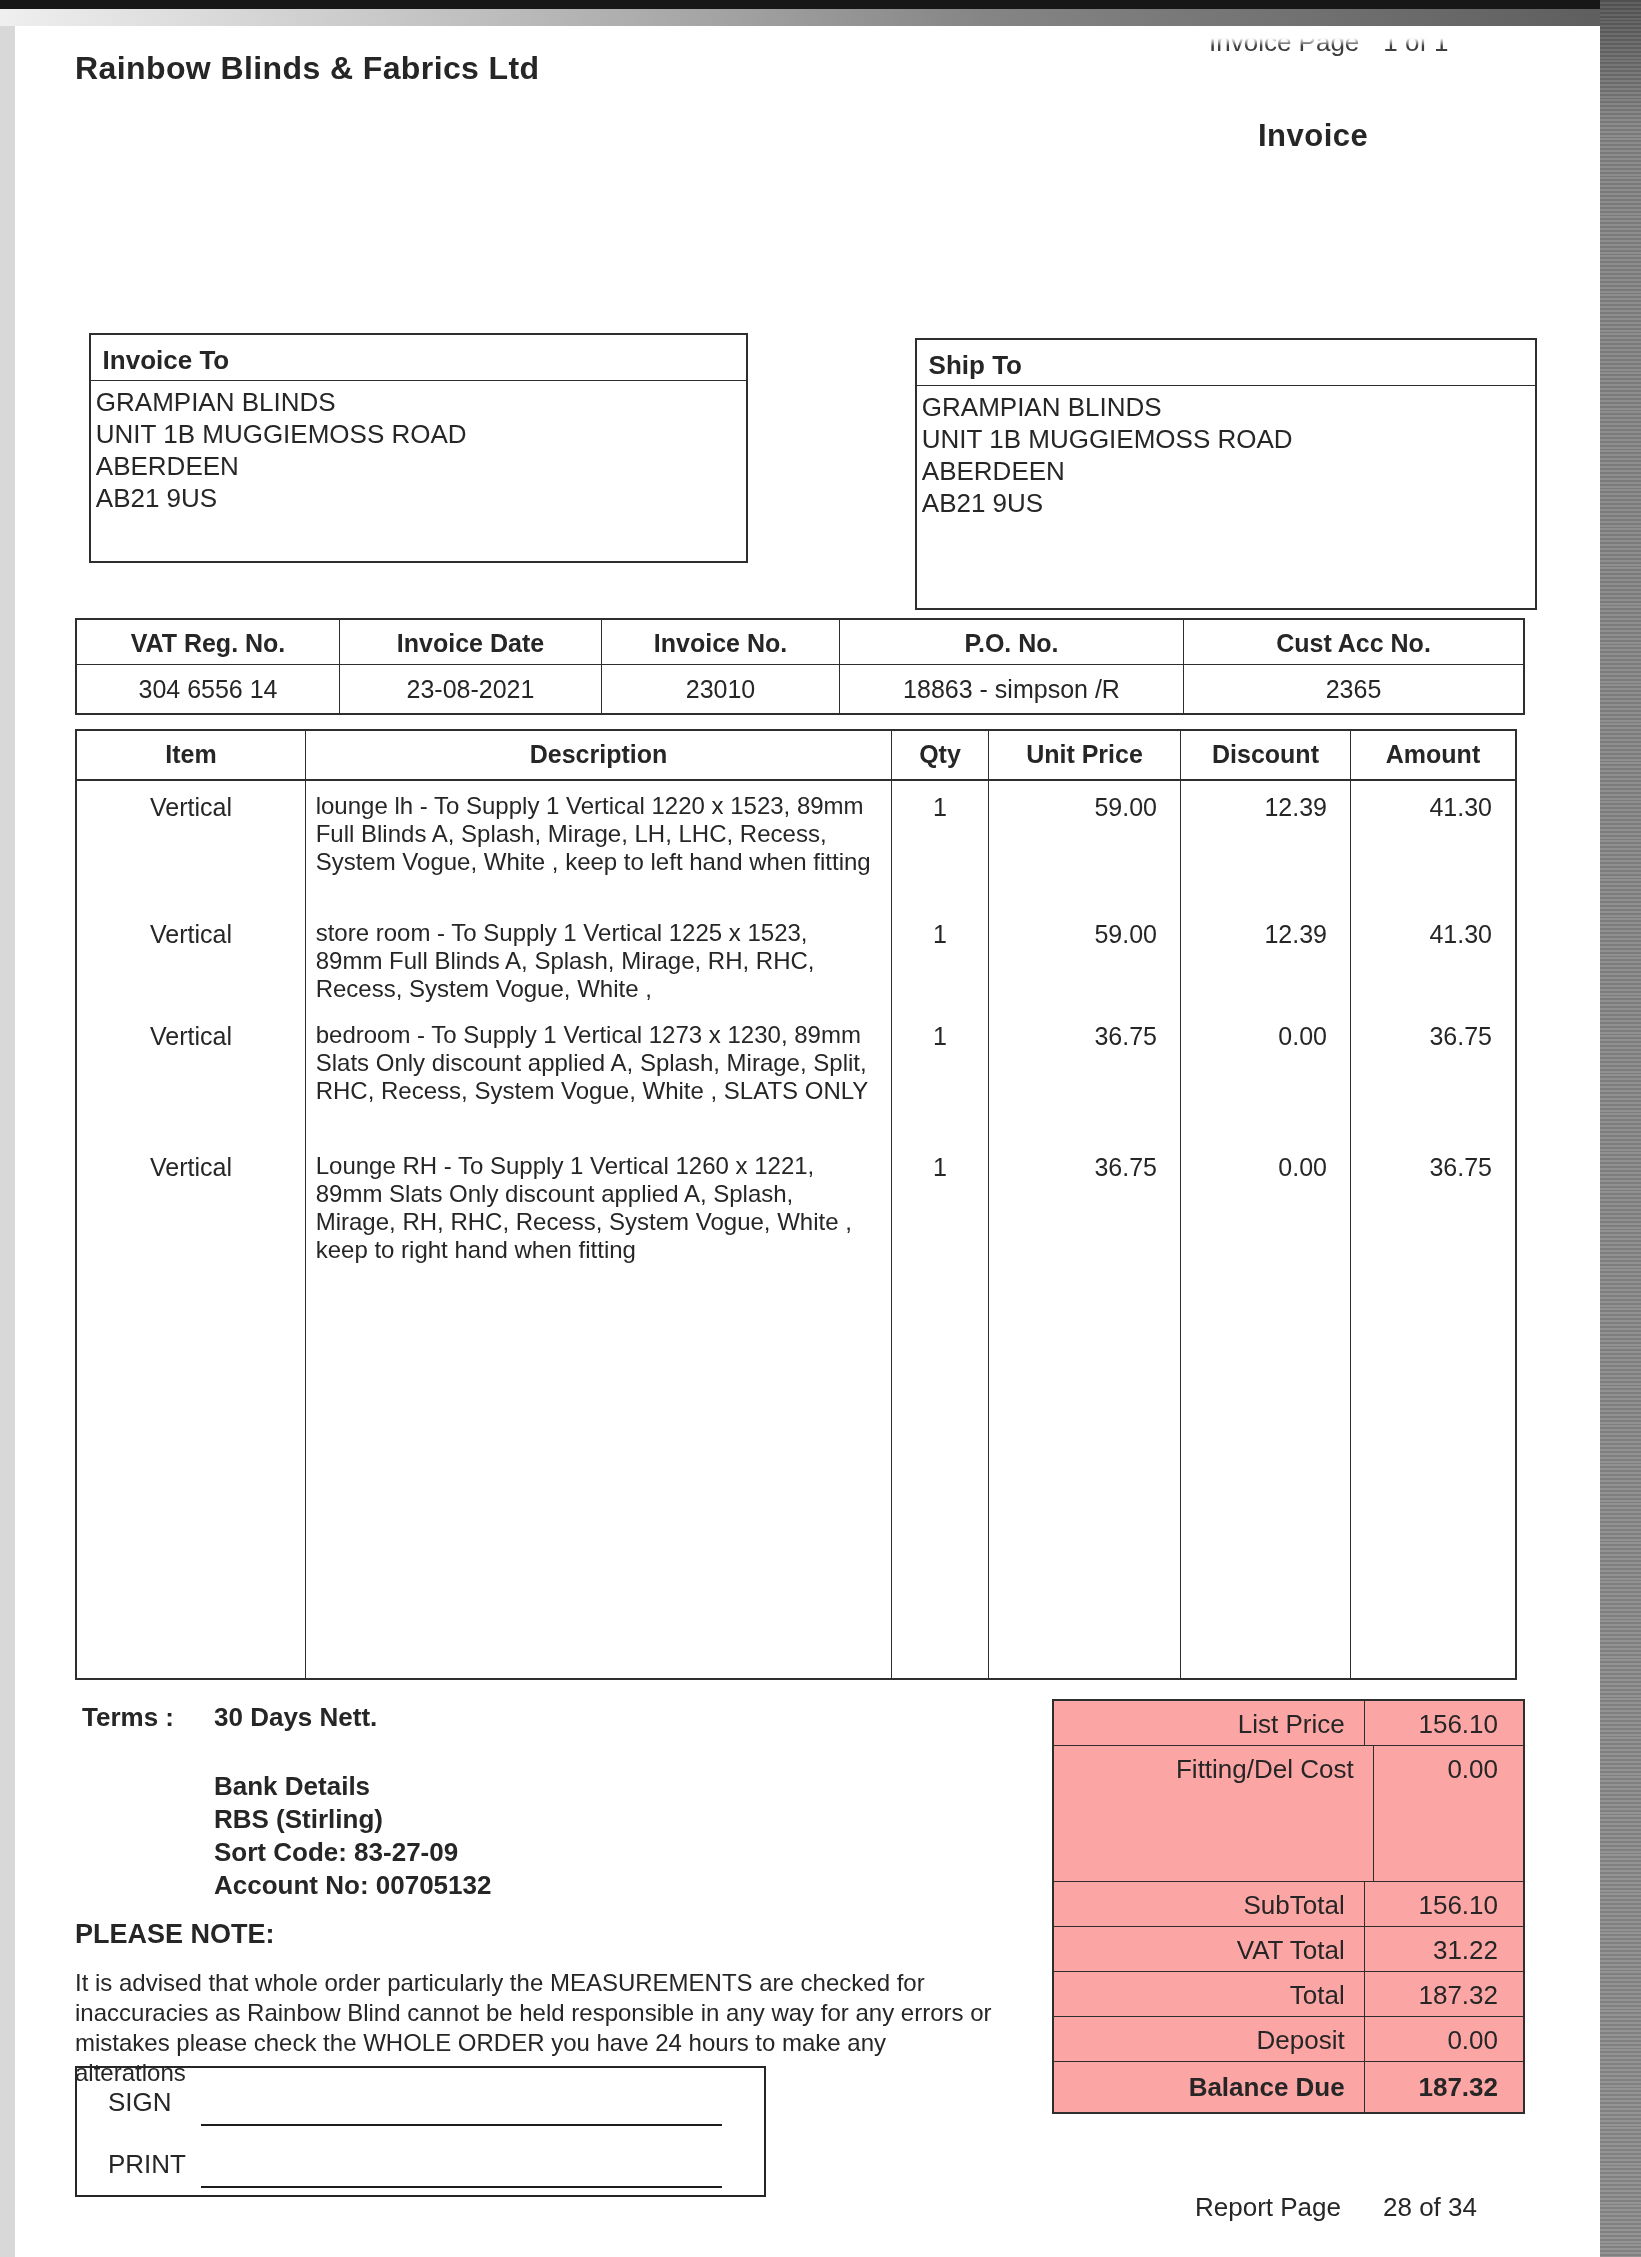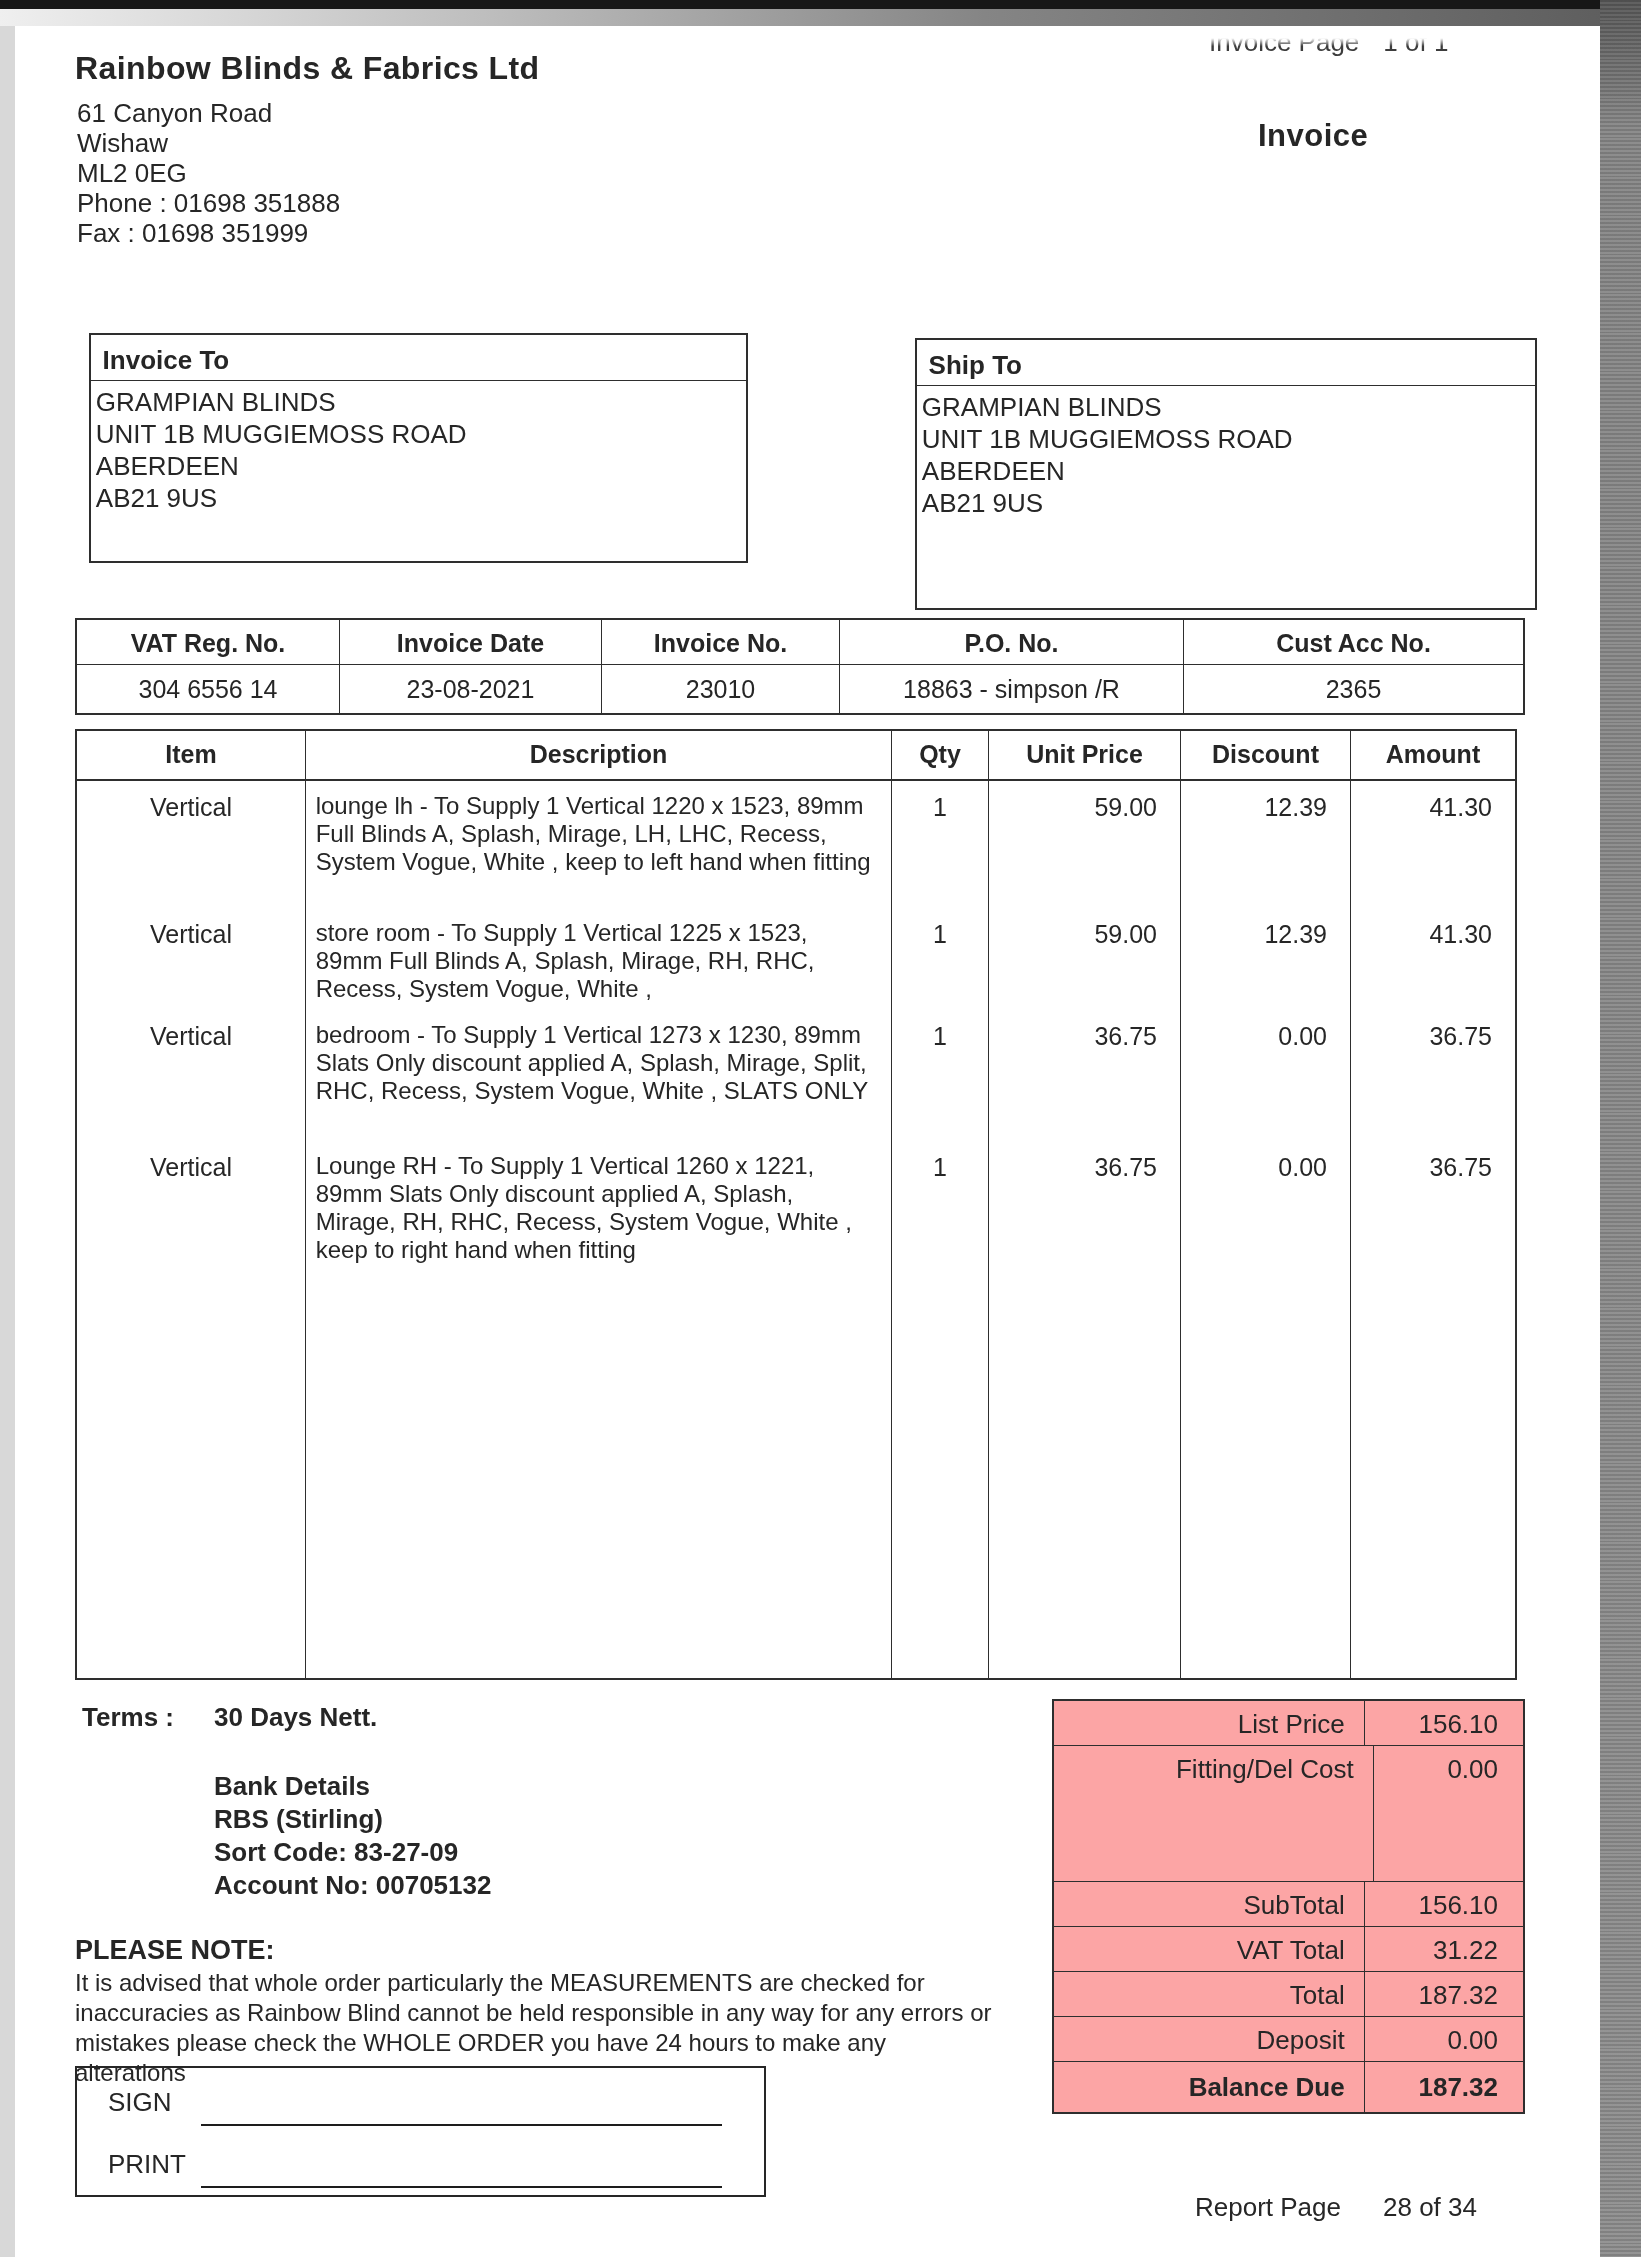--- a/index.html
+++ b/index.html
@@ -59,21 +59,21 @@
   .r0{min-height:127px;}
   .r1{min-height:102px;}
   .r2{min-height:131px;}
   .r3{min-height:164px;}
   .items-filler{flex:1;}
 
   
   .terms-label{left:82px;top:1702px;font-size:26px;font-weight:bold;}
   .terms-value{left:214px;top:1702px;font-size:26px;font-weight:bold;}
   .bank{left:214px;top:1770px;font-size:26px;font-weight:bold;line-height:33px;}
-  .please-note{left:75px;top:1919px;font-size:27px;font-weight:bold;margin-top:16px;}
+  .please-note{left:75px;top:1919px;font-size:27px;font-weight:bold;}
   .note-body{left:75px;top:1968px;width:925px;font-size:24px;line-height:30px;}
 
   
   .totals{left:1052px;top:1699px;width:473px;border:2.9px solid #2e2e2e;box-sizing:border-box;background:#fca5a5;}
   .trow{display:grid;grid-template-columns:311px 1fr;border-bottom:1.9px solid #2e2e2e;}
   .trow:last-child{border-bottom:none;}
   .trow > .lab{border-right:1.9px solid #2e2e2e;box-sizing:border-box;text-align:right;
     padding:7.7px 19.3px 0 0;font-size:26px;}
   .trow > .val{text-align:right;padding:7.7px 25px 0 0;font-size:26px;}
   .t-std{height:44px;}
@@ -98,27 +98,20 @@
 <body>
 
 <div id="page">
 
   <div class="artifact-top1"></div>
   <div class="artifact-top2"></div>
   <div class="artifact-right"></div>
   <div class="artifact-left"></div>
 
   <div class="abs company-name">Rainbow Blinds &amp; Fabrics Ltd</div>
-  <div class="abs addr">
-    <div>61 Canyon Road</div>
-    <div>Wishaw</div>
-    <div>ML2 0EG</div>
-    <div>Phone : 01698 351888</div>
-    <div>Fax : 01698 351999</div>
-  </div>
 
   <div class="abs page-line">
     <span>Invoice Page</span>
     <span>1 of 1</span>
   </div>
 
   <div class="abs doc-title">Invoice</div>
 
   <div class="abs addr-box invoice-to">
     <div class="box-title">Invoice To</div>

